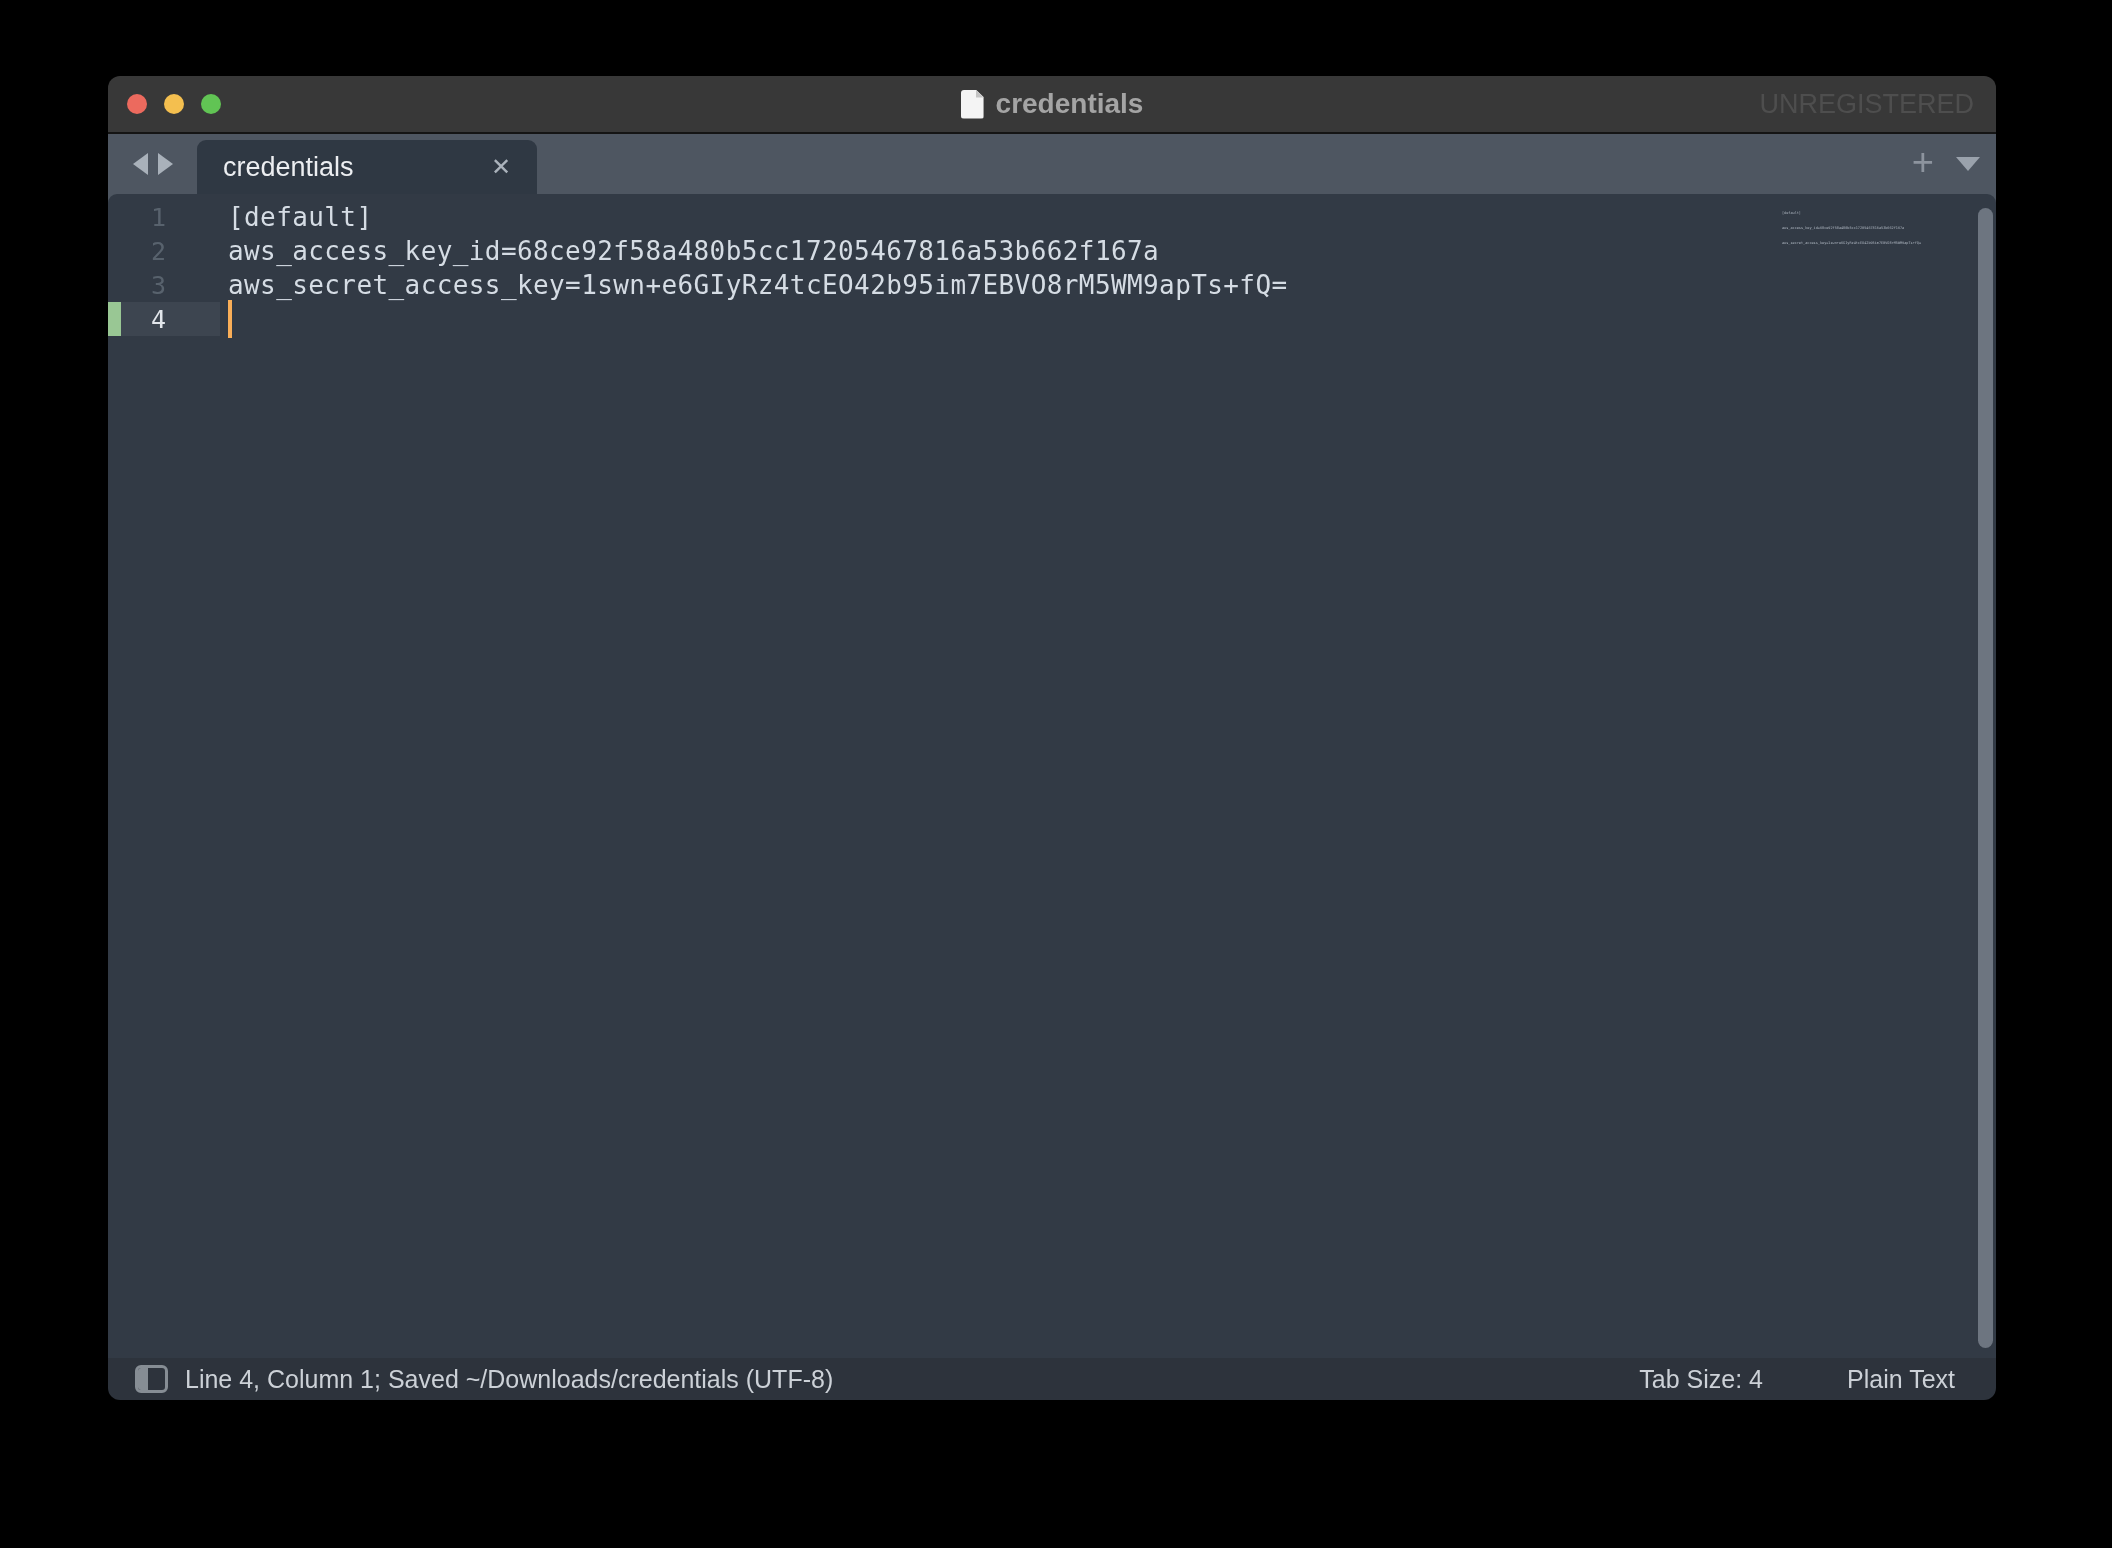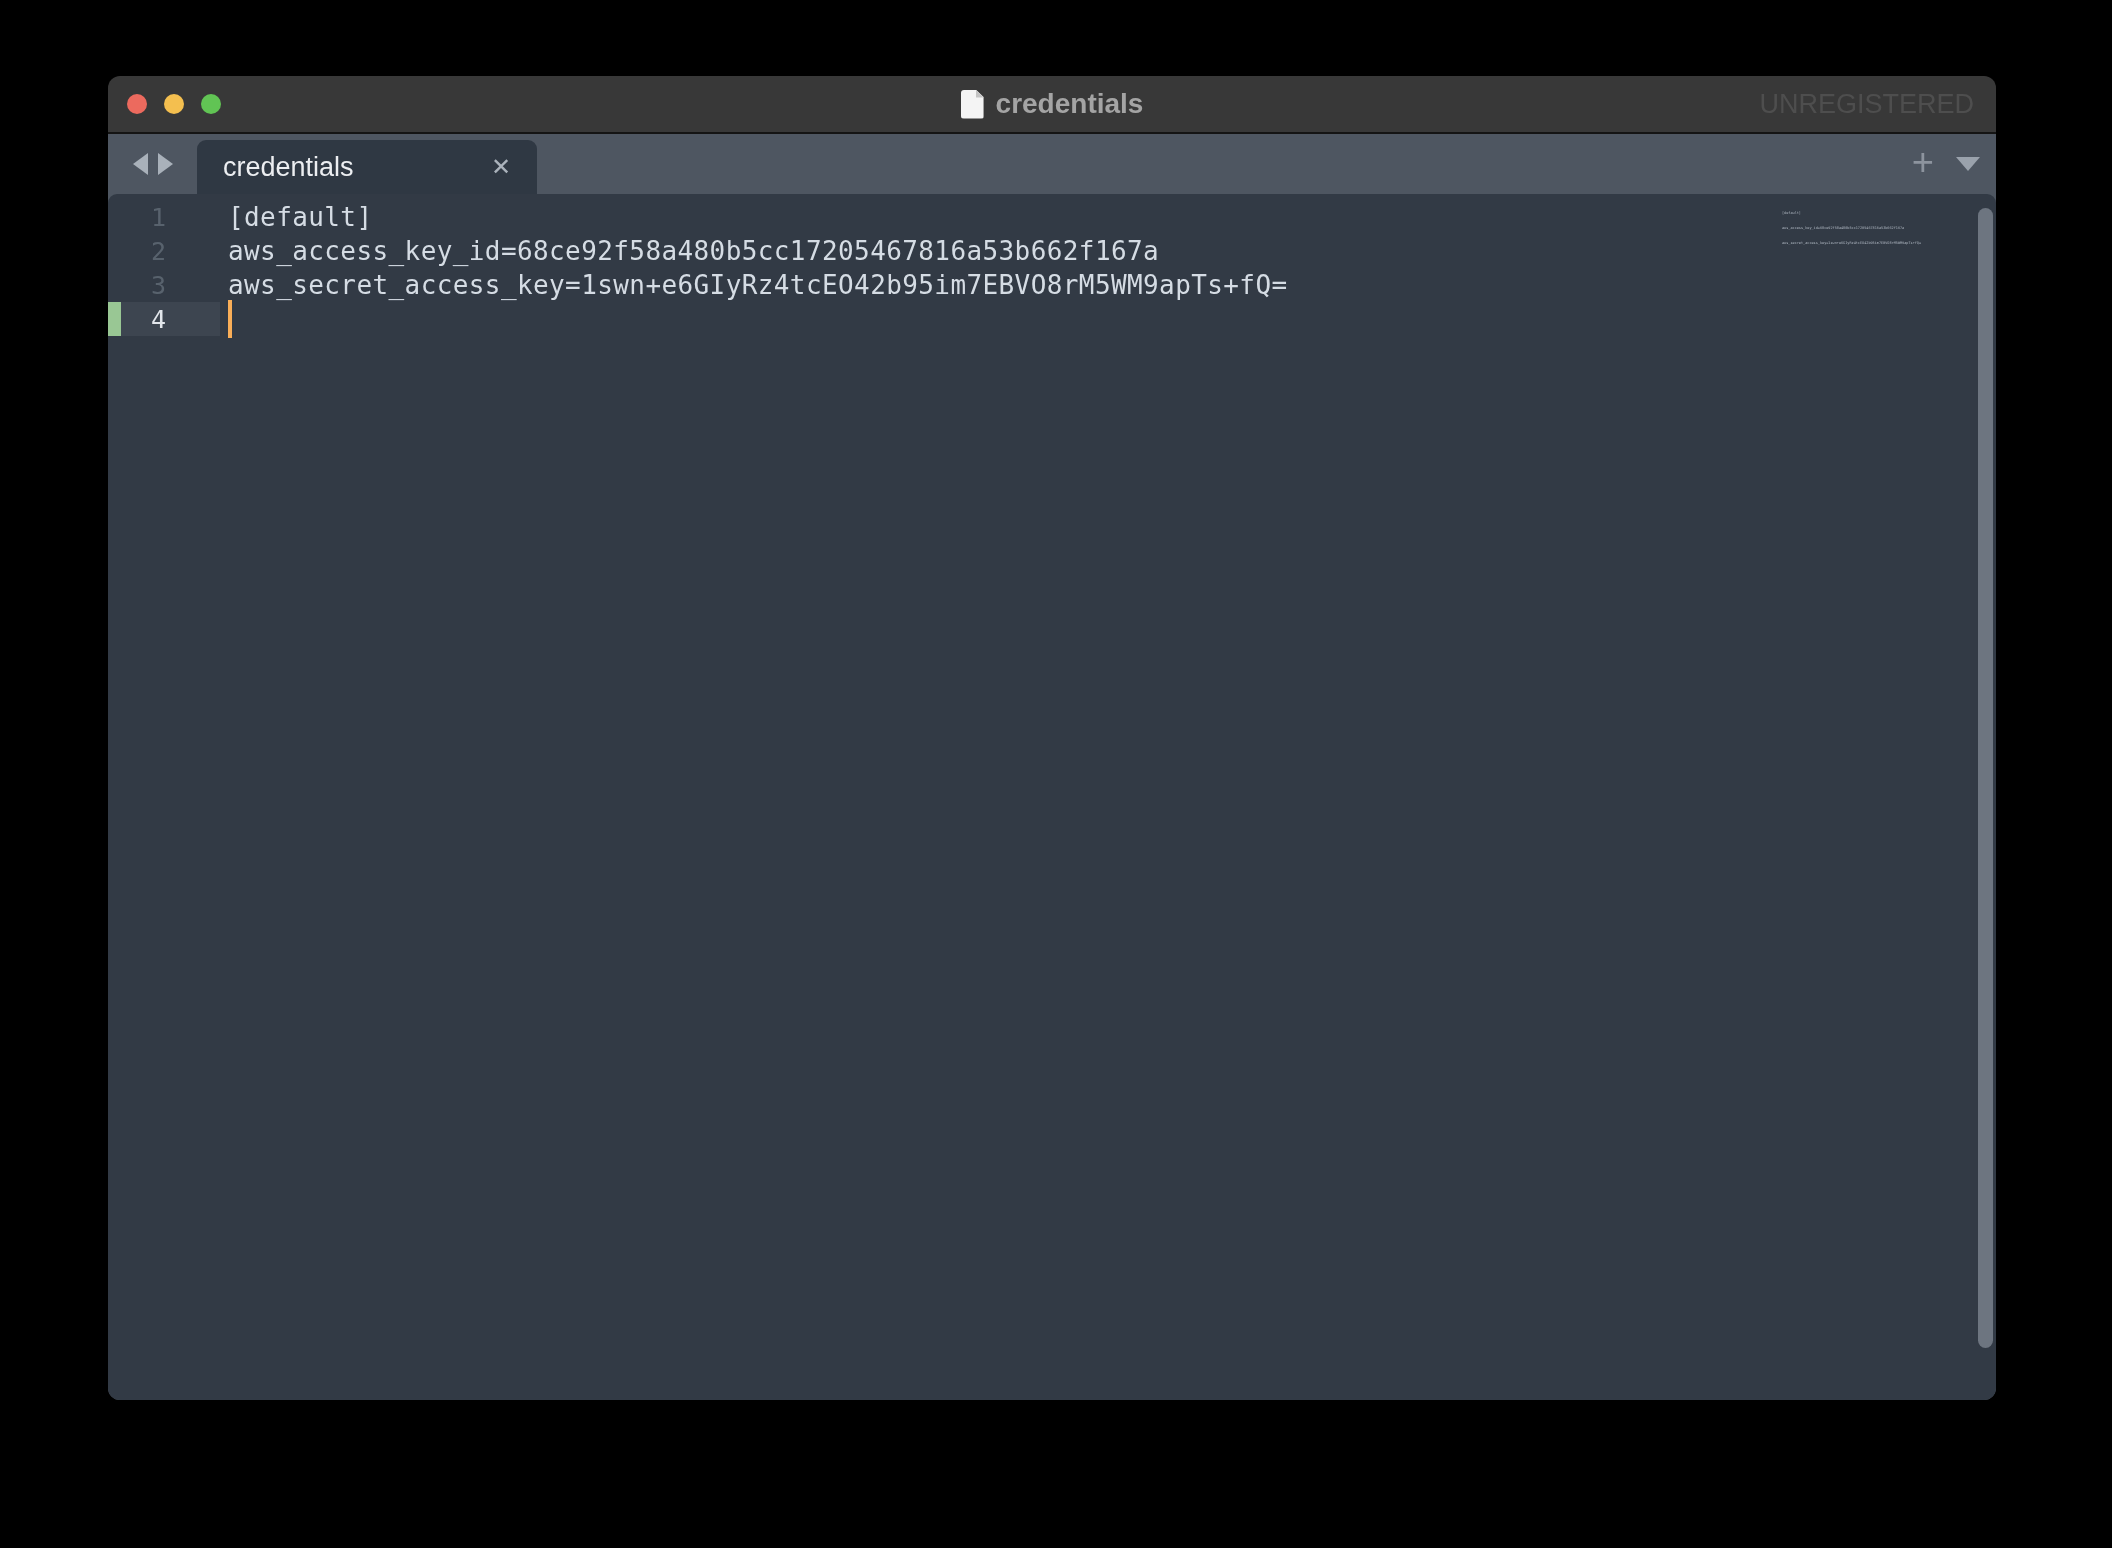--- a/index.html
+++ b/index.html
@@ -163,14 +163,20 @@
       <div class="minimap">
         <div>[default]</div>
         <div>aws_access_key_id=68ce92f58a480b5cc17205467816a53b662f167a</div>
         <div>aws_secret_access_key=1swn+e6GIyRz4tcEO42b95im7EBVO8rM5WM9apTs+fQ=</div>
       </div>
 
       <div class="scrollbar"></div>
     </div>
   </div>
 
+  <div class="statusbar">
+    <div class="sidebar-toggle"></div>
+    <div class="status-left">Line 4, Column 1; Saved ~/Downloads/credentials (UTF-8)</div>
+    <div class="status-tabsize">Tab Size: 4</div>
+    <div class="status-syntax">Plain Text</div>
+  </div>
 
 </div>
 
 </body></html>

